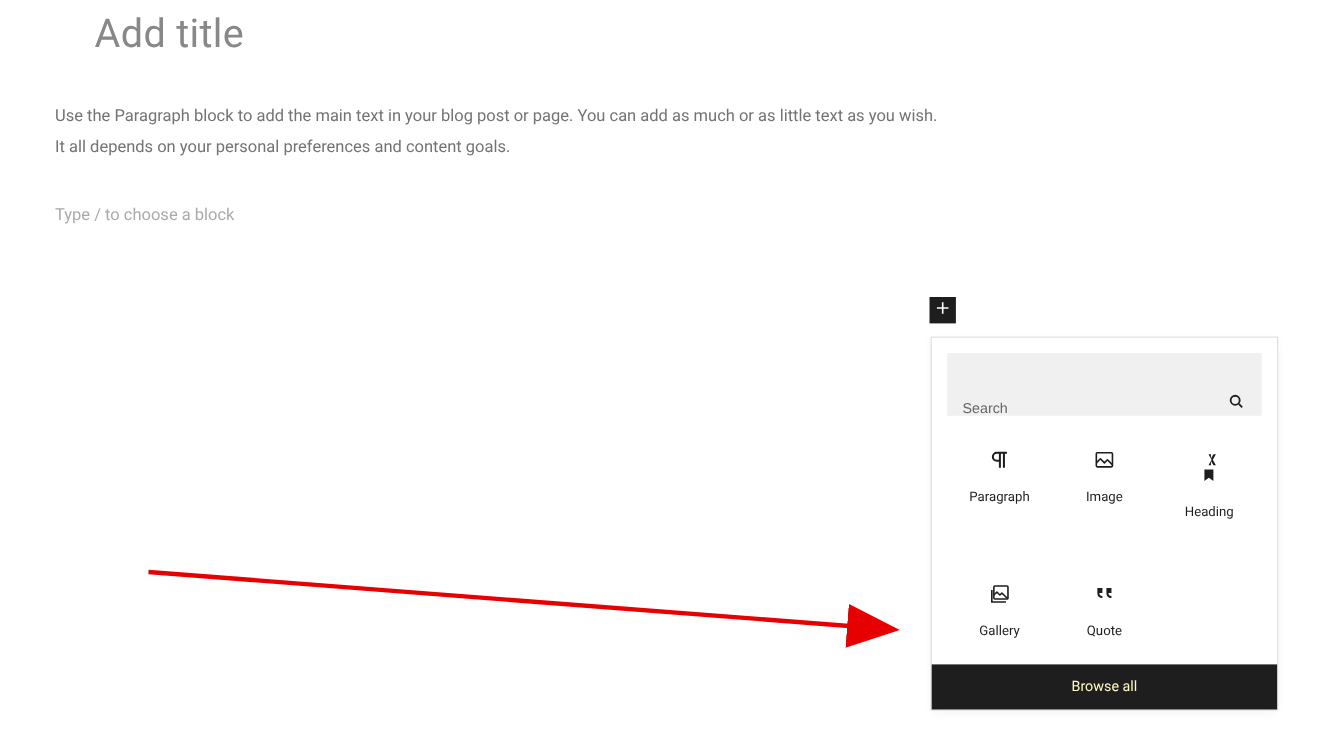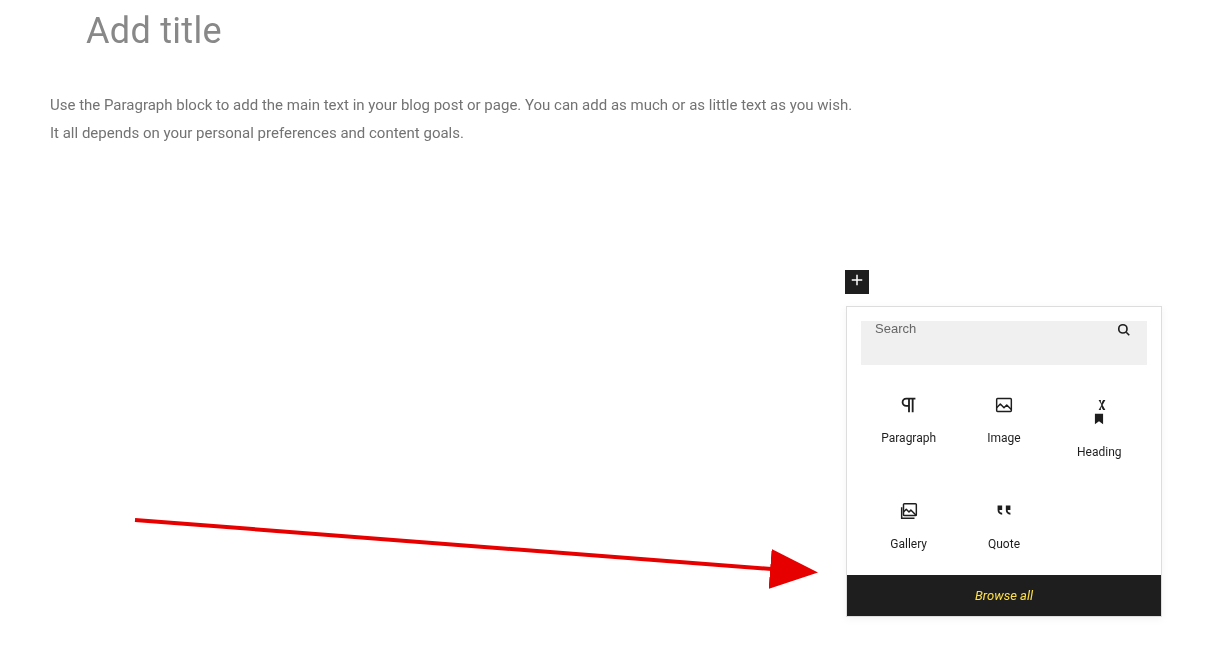--- a/index.html
+++ b/index.html
@@ -52,42 +52,42 @@
       width: 316px;
       background: #fff;
       border: 1px solid #ddd;
       box-shadow: 0 2px 8px rgba(0,0,0,0.05);
     }
     .search-wrap {
       padding: 14px;
     }
     .search-box {
       width: 100%;
-      height: 44px;
+      height: 57px;
       background: #f0f0f0;
       border: none;
       display: flex;
-      align-items: flex-start;
+      align-items: flex-end;
       padding: 0 14px;
     }
     .search-input {
       flex: 1;
       border: none;
       background: transparent;
       font-size: 13px;
       color: #555;
       outline: none;
     }
     .search-input::placeholder { color: #666; }
     .search-icon { flex-shrink: 0; }
     .blocks-grid {
       display: grid;
       grid-template-columns: repeat(3, 1fr);
       padding: 4px 14px 18px;
-      row-gap: 24px;
+      row-gap: 40px;
     }
     .block-item {
       display: flex;
       flex-direction: column;
       align-items: center;
       gap: 14px;
       cursor: pointer;
       padding: 10px 4px 6px;
     }
     .block-icon {
@@ -96,43 +96,43 @@
       display: flex;
       align-items: center;
       justify-content: center;
     }
     .block-label {
       font-size: 12px;
       color: #1e1e1e;
     }
     .browse-all {
       background: #1e1e1e;
-      color: #fde047;
+      color: #fef9c3;
       text-align: center;
       padding: 13px 0;
       font-size: 13px;
       cursor: pointer;
-      font-style: italic;
     }
     .annotation-arrow {
       position: absolute;
       left: 130px;
       top: 510px;
       pointer-events: none;
     }
   </style>
 </head>
 <body>
 
 <div class="editor-area">
   <h1 class="title-placeholder">Add title</h1>
   <div class="paragraph-text">
     <span>Use the Paragraph block to add the main text in your blog post or page. You can add as much or as little text as you wish.</span><br>
     <span>It all depends on your personal preferences and content goals.</span>
   </div>
+  <div class="block-placeholder">Type / to choose a block</div>
 </div>
 
 <div class="add-block-btn">
   <span>
     <svg width="18" height="18" viewBox="0 0 24 24">
         <path d="M11 5h2v14h-2z"></path>
         <path d="M5 11h14v2H5z"></path>
       </svg>
   </span>
 </div>

